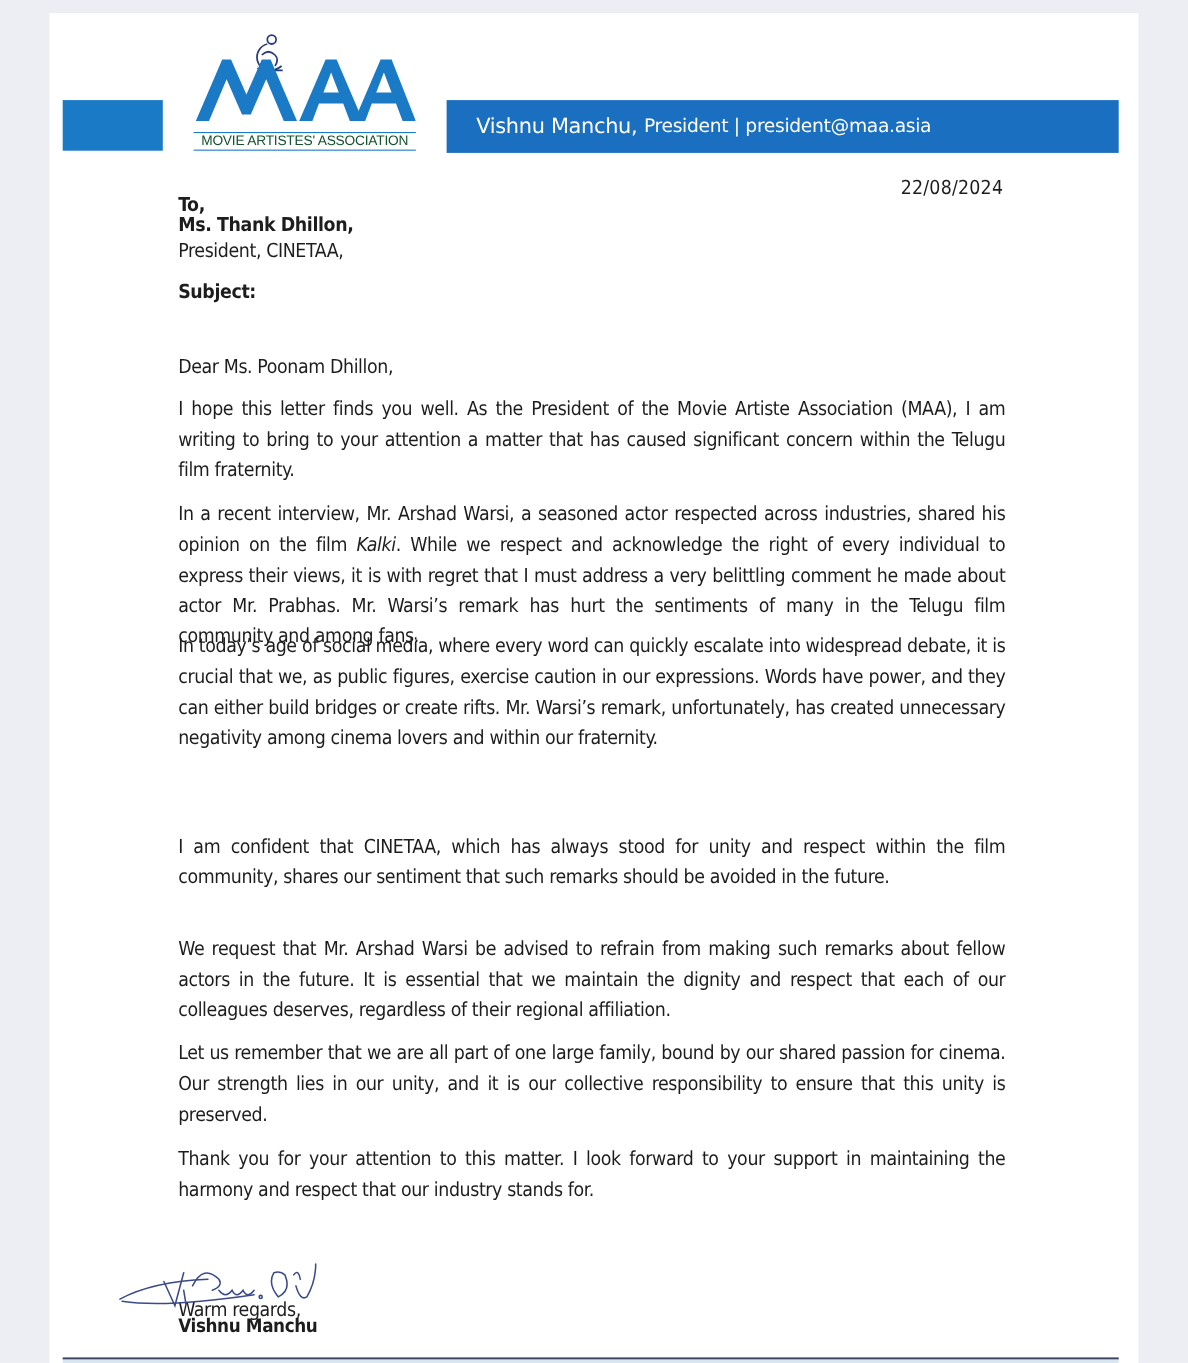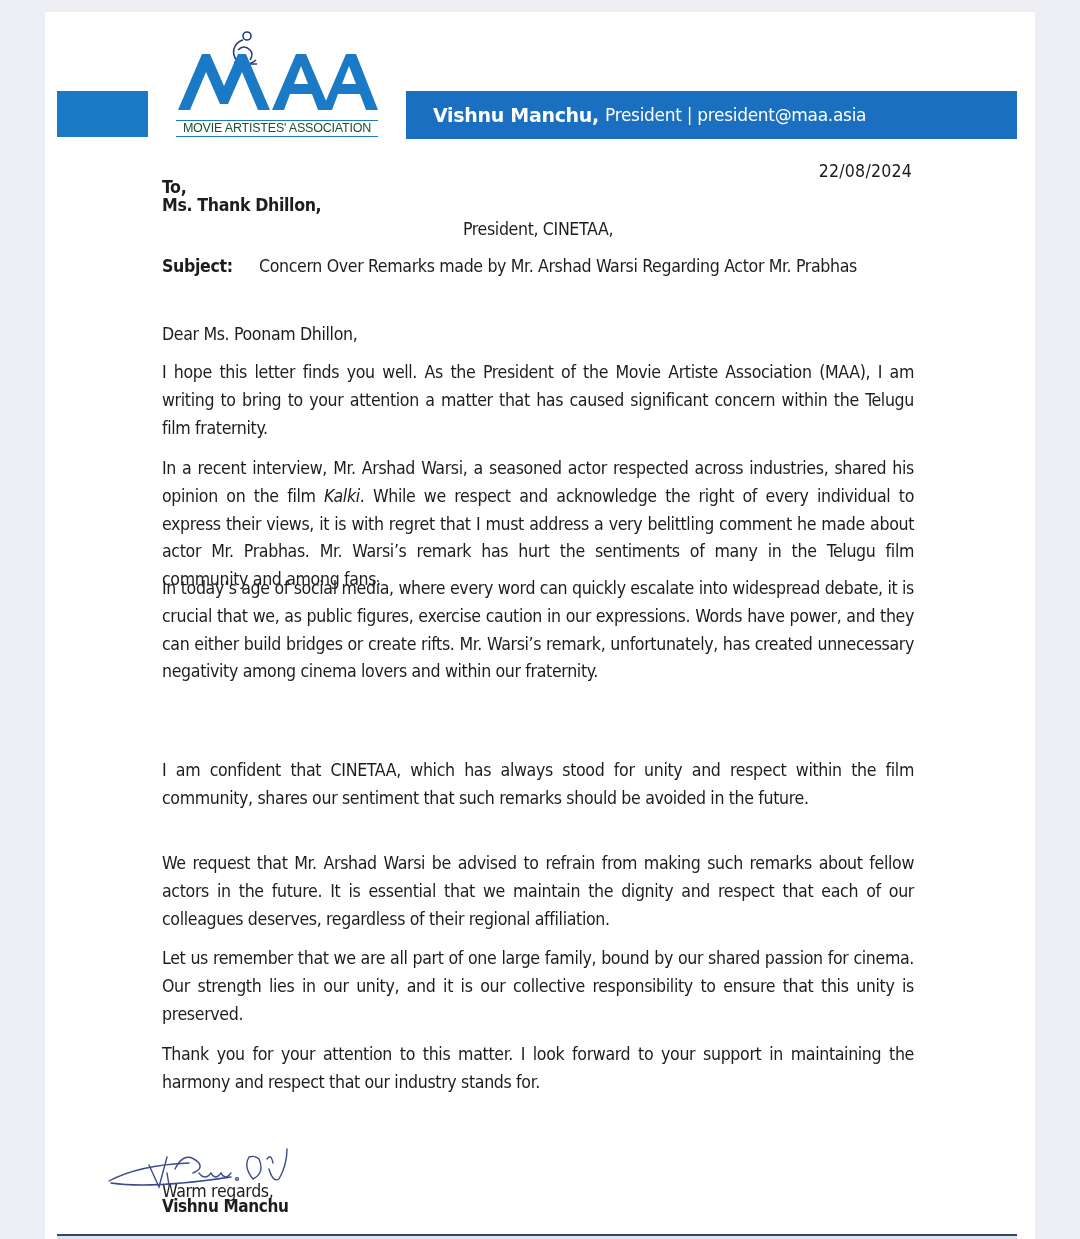--- a/index.html
+++ b/index.html
@@ -25,29 +25,29 @@
       border-top: 1px solid #1a7ac6; border-bottom: 1px solid #1a7ac6;
       font-family: "Liberation Sans", sans-serif; font-size: 12.5px; letter-spacing: -0.2px;
       color: #14532d; text-align: center; line-height: 15px; white-space: nowrap;
     }
     .header-bar {
       position: absolute; left: 406px; top: 91px; width: 611px; height: 48px;
       background: #1a6fc0; color: #fff;
       display: flex; align-items: center; padding-left: 27px; box-sizing: border-box;
       font-family: "DejaVu Sans", sans-serif; white-space: nowrap;
     }
-    .header-bar .name { font-size: 19px; letter-spacing: -0.3px; font-weight: bold; }
+    .header-bar .name { font-size: 19px; letter-spacing: -0.3px; }
     .header-bar .rest { font-size: 17px; margin-left: 6px; letter-spacing: -0.3px; }
     .text { position: absolute; left: 162px; width: 752px; font-size: 17.6px; line-height: 27.8px; letter-spacing: -0.35px; }
     .bold { font-weight: bold; }
     .justify { text-align: justify; text-align-last: left; }
     .to { top: 174px; }
     .date { position: absolute; top: 158px; right: 168px; font-size: 17.6px; line-height: 27.8px; letter-spacing: 0.2px; }
     .recipient-name { top: 192px; }
-    .recipient-title { top: 216px; text-align: center; }
+    .recipient-title { top: 216px; }
     .subject-row { position: absolute; left: 162px; top: 255px; width: 752px; display: flex; font-size: 17.6px; line-height: 23px; letter-spacing: -0.35px; }
     .subject-label { width: 97px; flex: none; font-weight: bold; }
     .subject-text { flex: 1; text-align: justify; text-align-last: left; }
     .salutation { top: 321px; }
     .p1 { top: 359px; }
     .p2 { top: 455px; }
     .p3 { top: 575px; }
     .p4 { top: 757px; }
     .p5 { top: 850px; }
     .p6 { top: 945px; }
@@ -93,21 +93,20 @@
 </div>
 
 <div class="text to bold">To,</div>
 <div class="date">22/08/2024</div>
 
 <div class="text recipient-name bold">Ms. Thank Dhillon,</div>
 <div class="text recipient-title">President, CINETAA,</div>
 
 <div class="subject-row">
   <span class="subject-label">Subject:</span>
-  <span class="subject-text">Concern Over Remarks made by Mr. Arshad Warsi Regarding Actor Mr. Prabhas</span>
 </div>
 
 <div class="text salutation">Dear Ms. Poonam Dhillon,</div>
 
 <div class="text justify p1">I hope this letter finds you well. As the President of the Movie Artiste Association (MAA), I am writing to bring to your attention a matter that has caused significant concern within the Telugu film fraternity.</div>
 <div class="text justify p2"><span>In a recent interview, Mr. Arshad Warsi, a seasoned actor respected across industries, shared his opinion on the film </span><em>Kalki</em><span>. While we respect and acknowledge the right of every individual to express their views, it is with regret that I must address a very belittling comment he made about actor Mr. Prabhas. Mr. Warsi’s remark has hurt the sentiments of many in the Telugu film community and among fans.</span></div>
 <div class="text justify p3">In today’s age of social media, where every word can quickly escalate into widespread debate, it is crucial that we, as public figures, exercise caution in our expressions. Words have power, and they can either build bridges or create rifts. Mr. Warsi’s remark, unfortunately, has created unnecessary negativity among cinema lovers and within our fraternity.</div>
 <div class="text justify p4">I am confident that CINETAA, which has always stood for unity and respect within the film community, shares our sentiment that such remarks should be avoided in the future.</div>
 <div class="text justify p5">We request that Mr. Arshad Warsi be advised to refrain from making such remarks about fellow actors in the future. It is essential that we maintain the dignity and respect that each of our colleagues deserves, regardless of their regional affiliation.</div>
 <div class="text justify p6">Let us remember that we are all part of one large family, bound by our shared passion for cinema. Our strength lies in our unity, and it is our collective responsibility to ensure that this unity is preserved.</div>

